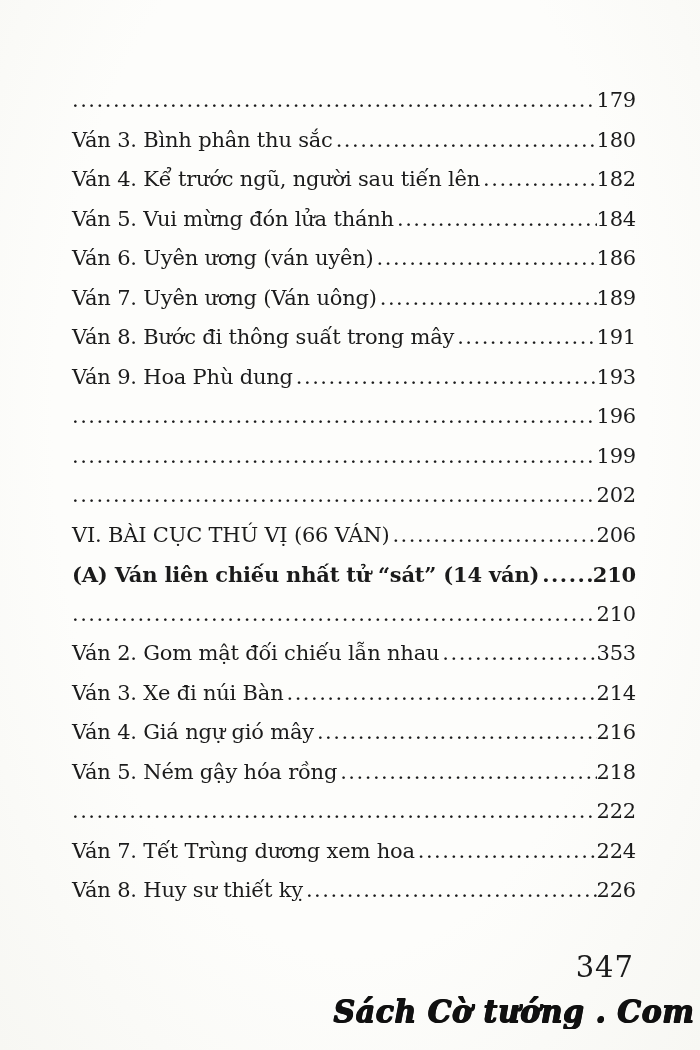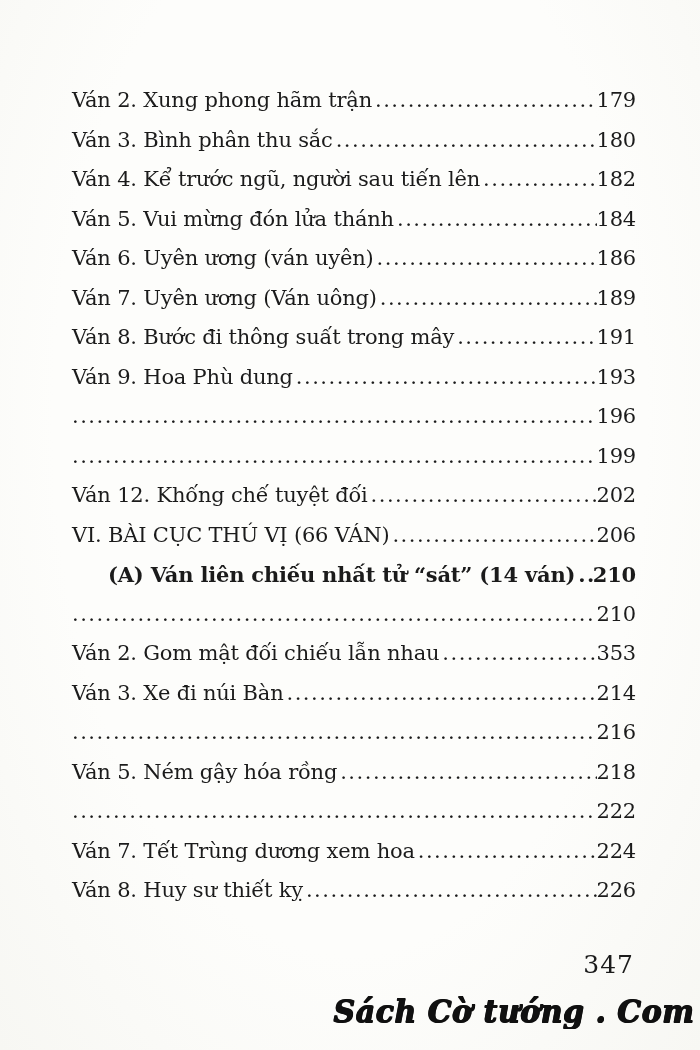--- a/index.html
+++ b/index.html
@@ -45,27 +45,26 @@
     letter-spacing: 1.5px;
     text-align: right;
   }
   .toc-page {
     flex: 0 0 auto;
     white-space: nowrap;
     text-align: right;
   }
   .toc-row.bold {
     font-weight: bold;
-    margin-left: 36px;
   }
   .footer-page-number {
     position: absolute;
     top: 950px;
     right: 66px;
-    font-size: 25px;
+    font-size: 29px;
     letter-spacing: 1px;
   }
   .watermark {
     position: absolute;
     top: 993px;
     right: 6px;
     font-family: "DejaVu Serif", serif;
     font-style: italic;
     font-weight: bold;
     font-size: 30px;
@@ -76,21 +75,20 @@
   }
 </style>
 </head>
 <body>
 
 <div class="page">
 
   <div class="toc">
 
   <div class="toc-row">
-        <span class="toc-title">Ván 2. Xung phong hãm trận</span>
         <span class="toc-dots">................................................................................................................................................................</span>
         <span class="toc-page">179</span>
       </div>
       <div class="toc-row">
         <span class="toc-title">Ván 3. Bình phân thu sắc</span>
         <span class="toc-dots">................................................................................................................................................................</span>
         <span class="toc-page">180</span>
       </div>
       <div class="toc-row">
         <span class="toc-title">Ván 4. Kể trước ngũ, người sau tiến lên</span>
@@ -124,21 +122,20 @@
       </div>
       <div class="toc-row">
         <span class="toc-dots">................................................................................................................................................................</span>
         <span class="toc-page">196</span>
       </div>
       <div class="toc-row">
         <span class="toc-dots">................................................................................................................................................................</span>
         <span class="toc-page">199</span>
       </div>
       <div class="toc-row">
-        <span class="toc-title">Ván 12. Khống chế tuyệt đối</span>
         <span class="toc-dots">................................................................................................................................................................</span>
         <span class="toc-page">202</span>
       </div>
       <div class="toc-row">
         <span class="toc-title">VI. BÀI CỤC THÚ VỊ (66 VÁN)</span>
         <span class="toc-dots">................................................................................................................................................................</span>
         <span class="toc-page">206</span>
       </div>
       <div class="toc-row bold">
         <span class="toc-title">(A) Ván liên chiếu nhất tử “sát” (14 ván)</span>
@@ -153,20 +150,21 @@
         <span class="toc-title">Ván 2. Gom mật đối chiếu lẫn nhau</span>
         <span class="toc-dots">................................................................................................................................................................</span>
         <span class="toc-page">353</span>
       </div>
       <div class="toc-row">
         <span class="toc-title">Ván 3. Xe đi núi Bàn</span>
         <span class="toc-dots">................................................................................................................................................................</span>
         <span class="toc-page">214</span>
       </div>
       <div class="toc-row">
+        <span class="toc-title">Ván 4. Giá ngự gió mây</span>
         <span class="toc-dots">................................................................................................................................................................</span>
         <span class="toc-page">216</span>
       </div>
       <div class="toc-row">
         <span class="toc-title">Ván 5. Ném gậy hóa rồng</span>
         <span class="toc-dots">................................................................................................................................................................</span>
         <span class="toc-page">218</span>
       </div>
       <div class="toc-row">
         <span class="toc-dots">................................................................................................................................................................</span>

